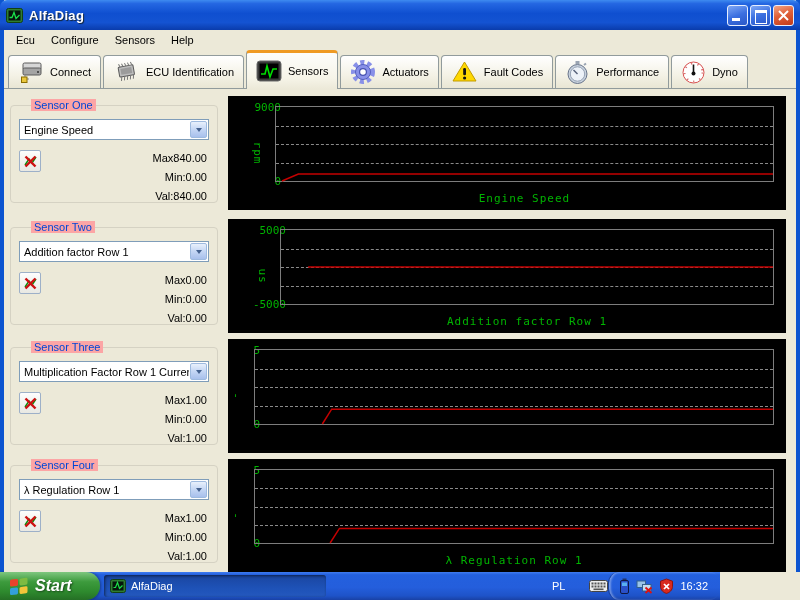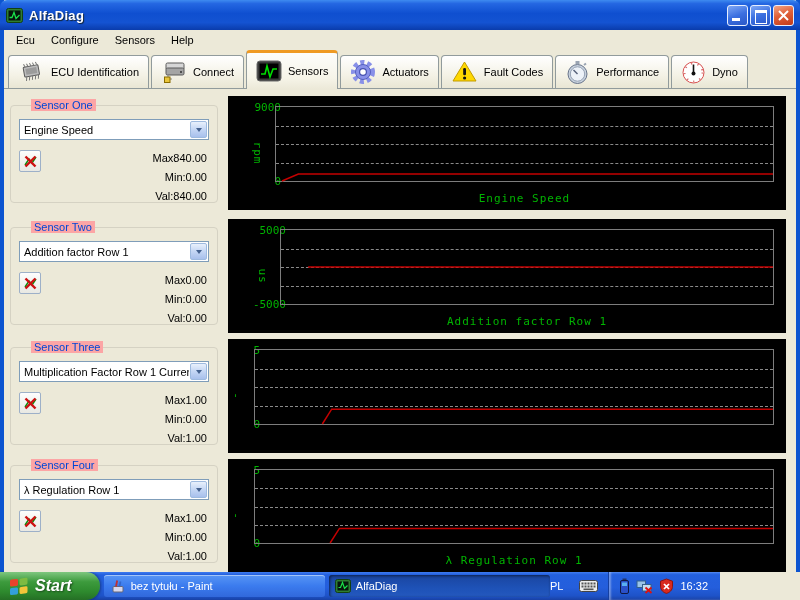--- a/index.html
+++ b/index.html
@@ -81,23 +81,23 @@
                background:linear-gradient(180deg,#7FC77F 0%,#3D9B3D 35%,#2E8A2E 70%,#256F25 100%);
                border-radius:0 14px 14px 0; box-shadow:1px 0 3px rgba(0,0,0,.4); }
   .start-btn .start-text { color:#fff; font-weight:bold; font-style:italic; font-size:16px;
                            text-shadow:1px 1px 2px #1a4a1a; }
   .taskbtn { height:22px; width:222px; margin-left:4px; display:flex; align-items:center; gap:5px;
              padding:0 6px; border-radius:3px; color:#fff; font-size:11px;
              background:linear-gradient(180deg,#5795F5 0%,#3B7BEE 50%,#3168DB 100%);
              box-shadow:inset 0 1px 0 rgba(255,255,255,.45); }
   .taskbtn.active { background:linear-gradient(180deg,#1A45A0 0%,#1E52B7 60%,#2458BE 100%);
                     box-shadow:inset 1px 1px 3px rgba(0,0,0,.55); }
-  .lang-area { margin-left:auto; display:flex; align-items:center; gap:16px; color:#fff; padding-right:10px; }
+  .lang-area { margin-left:auto; display:flex; align-items:center; gap:24px; color:#fff; }
   .tray { height:28px; display:flex; align-items:center; gap:6px; padding:0 8px 0 10px;
-          border-left:1px solid #1640A0; box-shadow:inset 2px 0 2px rgba(255,255,255,.35); color:#fff; }
+          border-left:1px solid #1640A0; box-shadow:inset 2px 0 2px rgba(255,255,255,.35); color:#fff;border-radius:11px; }
   .clock { font-size:11px; color:#fff; padding-right:4px; }
 
   svg { display:block; }
 </style>
 </head>
 <body>
 
 <div class="window">
 
   <div class="titlebar">
@@ -122,20 +122,32 @@
   </div>
 
   <div class="menubar">
     <span class="menu-item">Ecu</span>
     <span class="menu-item">Configure</span>
     <span class="menu-item">Sensors</span>
     <span class="menu-item">Help</span>
   </div>
 
   <div class="tabstrip">
+    <div class="tab">
+      <span>
+        <svg width="26" height="24" viewBox="0 0 26 24">
+            <rect x="5" y="3" width="18" height="7" rx="1.5" fill="#D6D6D6" stroke="#5A5A5A"></rect>
+            <rect x="5" y="8" width="18" height="7" rx="1.5" fill="#A4A4A4" stroke="#5A5A5A"></rect>
+            <circle cx="20" cy="12" r="1" fill="#333"></circle>
+            <path d="M7 15 L7 19 L11 19" stroke="#8A8A8A" fill="none"></path>
+            <rect x="3.5" y="17" width="5.5" height="5.5" fill="#E9C63C" stroke="#8A6D00"></rect>
+          </svg>
+      </span>
+      <span>Connect</span>
+    </div>
     <div class="tab">
       <span>
         <svg width="27" height="24" viewBox="0 0 27 24">
             <g transform="rotate(-10 13 12)">
               <rect x="6" y="6" width="15" height="10" rx="1" fill="#BDBDBD" stroke="#5A5A5A"></rect>
               <rect x="8" y="8" width="11" height="6" fill="#9B9B9B"></rect>
               <g stroke="#777">
                 <line x1="8" y1="16" x2="7" y2="20"></line>
                 <line x1="11" y1="16" x2="10" y2="20"></line>
                 <line x1="14" y1="16" x2="13" y2="20"></line>
@@ -145,32 +157,20 @@
                 <line x1="11" y1="6" x2="10" y2="3"></line>
                 <line x1="14" y1="6" x2="13" y2="3"></line>
                 <line x1="17" y1="6" x2="16" y2="3"></line>
                 <line x1="20" y1="6" x2="19" y2="3"></line>
               </g>
             </g>
           </svg>
       </span>
       <span>ECU Identification</span>
     </div>
-    <div class="tab">
-      <span>
-        <svg width="26" height="24" viewBox="0 0 26 24">
-            <rect x="5" y="3" width="18" height="7" rx="1.5" fill="#D6D6D6" stroke="#5A5A5A"></rect>
-            <rect x="5" y="8" width="18" height="7" rx="1.5" fill="#A4A4A4" stroke="#5A5A5A"></rect>
-            <circle cx="20" cy="12" r="1" fill="#333"></circle>
-            <path d="M7 15 L7 19 L11 19" stroke="#8A8A8A" fill="none"></path>
-            <rect x="3.5" y="17" width="5.5" height="5.5" fill="#E9C63C" stroke="#8A6D00"></rect>
-          </svg>
-      </span>
-      <span>Connect</span>
-    </div>
     <div class="tab active">
       <span>
         <svg width="26" height="22">
             <rect x="1" y="1" width="24" height="20" rx="3" fill="#3A3A3A" stroke="#6A6A6A"></rect>
             <rect x="3.5" y="3.5" width="19" height="15" fill="#000"></rect>
             <polyline points="5,14 9,14 11,6 14,17 17,9 21,9" stroke="#00E000" fill="none" stroke-width="1.6"></polyline>
           </svg>
       </span>
       <span>Sensors</span>
     </div>
@@ -423,30 +423,20 @@
             <rect x="2" y="1" width="8" height="7" rx="1.5" fill="#E8432C"></rect>
             <rect x="11.5" y="1" width="8" height="7" rx="1.5" fill="#7DBB42"></rect>
             <rect x="2" y="9.5" width="8" height="7" rx="1.5" fill="#33A0DA"></rect>
             <rect x="11.5" y="9.5" width="8" height="7" rx="1.5" fill="#F3C53A"></rect>
           </g>
         </svg>
     </span>
     <span class="start-text">Start</span>
   </div>
 
-  <div class="taskbtn">
-    <span>
-      <svg width="16" height="16">
-          <rect x="3" y="8.5" width="10" height="5.5" rx="1" fill="#D8D8EC" stroke="#667"></rect>
-          <line x1="6" y1="8.5" x2="7.2" y2="2.5" stroke="#C03030" stroke-width="1.8"></line>
-          <line x1="9.5" y1="8.5" x2="10.5" y2="3.5" stroke="#3366CC" stroke-width="1.8"></line>
-        </svg>
-    </span>
-    <span>bez tytułu - Paint</span>
-  </div>
 
   <div class="taskbtn active">
     <span>
       <svg width="16" height="14">
           <rect x="0.5" y="0.5" width="15" height="13" rx="2" fill="#2E7D32" stroke="#124012"></rect>
           <rect x="2.5" y="2.5" width="11" height="9" fill="#05160B"></rect>
           <polyline points="3.5,8.5 5.5,8.5 7.5,3.5 9.5,9.5 12.5,6.5" stroke="#1BE04A" stroke-width="1.2" fill="none"></polyline>
         </svg>
     </span>
     <span>AlfaDiag</span>

